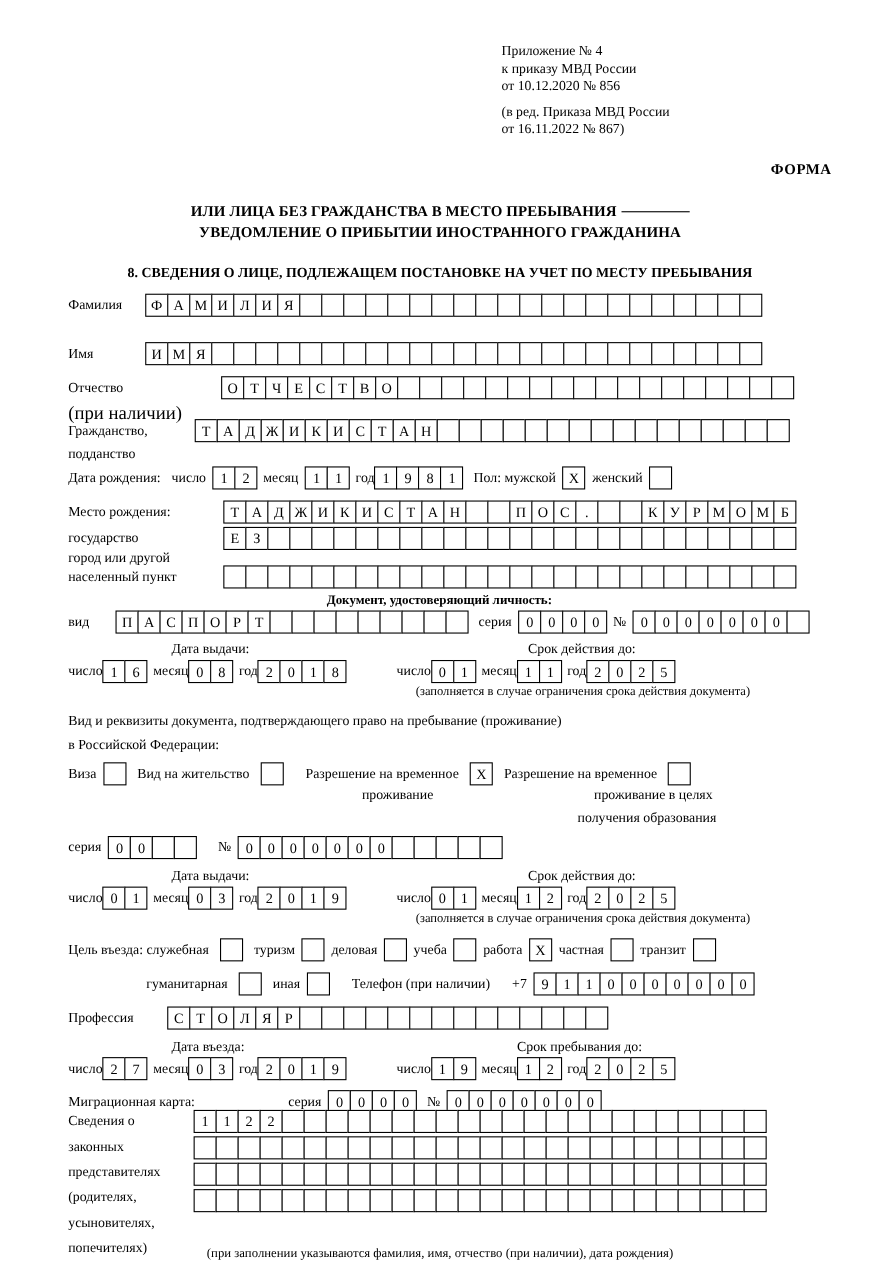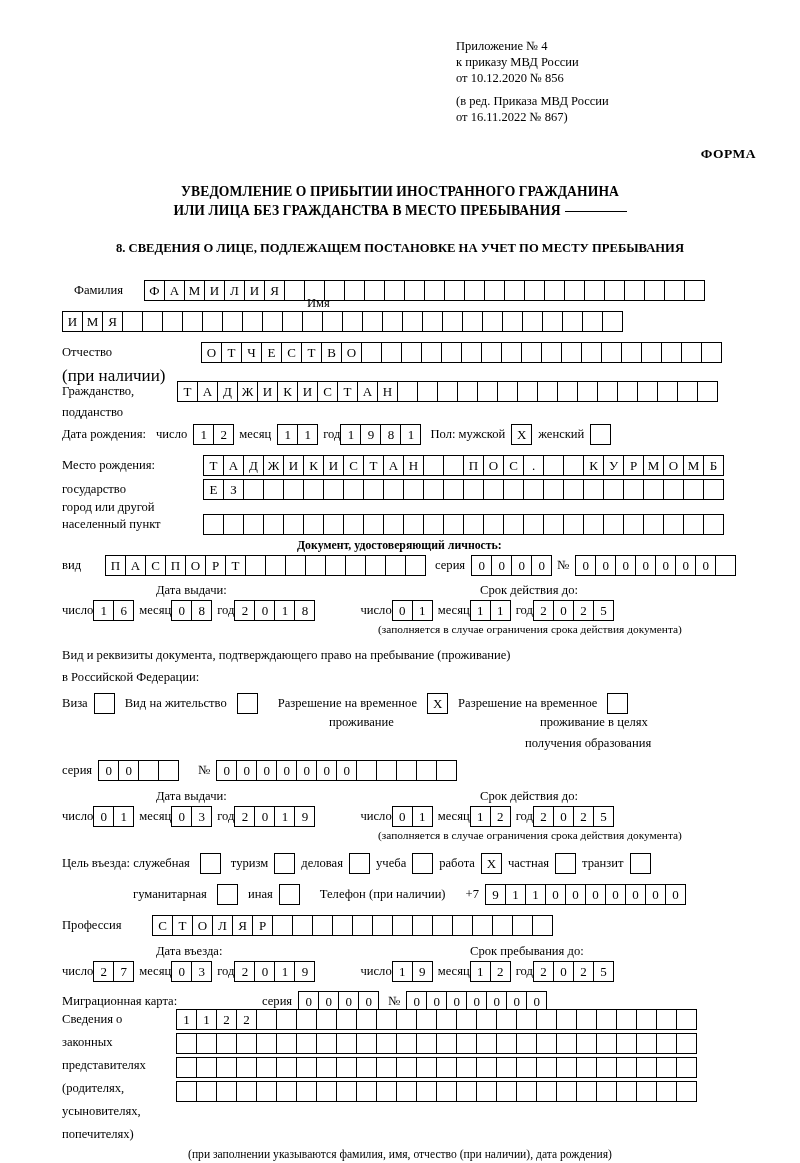--- a/index.html
+++ b/index.html
@@ -135,27 +135,27 @@
     <div class="line">к приказу МВД России</div>
     <div class="line">от 10.12.2020 № 856</div>
     <div class="gap"></div>
     <div class="line">(в ред. Приказа МВД России</div>
     <div class="line">от 16.11.2022 № 867)</div>
   </div>
 
   <div class="form-word">ФОРМА</div>
 
   <div class="main-title">
+    <div><span>ИЛИ ЛИЦА БЕЗ ГРАЖДАНСТВА В МЕСТО ПРЕБЫВАНИЯ</span><span class="tail-line"></span></div>
     <div>УВЕДОМЛЕНИЕ О ПРИБЫТИИ ИНОСТРАННОГО ГРАЖДАНИНА</div>
-    <div><span>ИЛИ ЛИЦА БЕЗ ГРАЖДАНСТВА В МЕСТО ПРЕБЫВАНИЯ</span><span class="tail-line"></span></div>
   </div>
 
   <div class="section-title">8. СВЕДЕНИЯ О ЛИЦЕ, ПОДЛЕЖАЩЕМ ПОСТАНОВКЕ НА УЧЕТ ПО МЕСТУ ПРЕБЫВАНИЯ</div>
 
-  <div class="row" style="top:280px; left:62px;margin-left:12px;">
+  <div class="row" style="top:267px; left:62px;">
     <span class="lbl" style="width:70px;">Фамилия</span>
     <span class="cells" id="surname-cells">
         <span class="cell">Ф</span>
         <span class="cell">А</span>
         <span class="cell">М</span>
         <span class="cell">И</span>
         <span class="cell">Л</span>
         <span class="cell">И</span>
         <span class="cell">Я</span>
         <span class="cell"></span>
@@ -175,21 +175,21 @@
         <span class="cell"></span>
         <span class="cell"></span>
         <span class="cell"></span>
         <span class="cell"></span>
         <span class="cell"></span>
         <span class="cell"></span>
         <span class="cell"></span>
       </span>
   </div>
 
-  <div class="row" style="top:296px; left:62px;flex-direction:column;">
+  <div class="row" style="top:311px; left:62px;">
     <span class="lbl" style="width:70px;">Имя</span>
     <span class="cells" id="name-cells">
         <span class="cell">И</span>
         <span class="cell">М</span>
         <span class="cell">Я</span>
         <span class="cell"></span>
         <span class="cell"></span>
         <span class="cell"></span>
         <span class="cell"></span>
         <span class="cell"></span>
@@ -899,15 +899,15 @@
         <span class="cell"></span>
         <span class="cell"></span>
         <span class="cell"></span>
         <span class="cell"></span>
         <span class="cell"></span>
         <span class="cell"></span>
         <span class="cell"></span>
       </span>
   </div>
 
-  <div class="center-note" style="top:1133px; left:0; width:800px;margin-top:15px;">(при заполнении указываются фамилия, имя, отчество (при наличии), дата рождения)</div>
+  <div class="center-note" style="top:1133px; left:0; width:800px;">(при заполнении указываются фамилия, имя, отчество (при наличии), дата рождения)</div>
 
 </div>
 
 </body></html>

